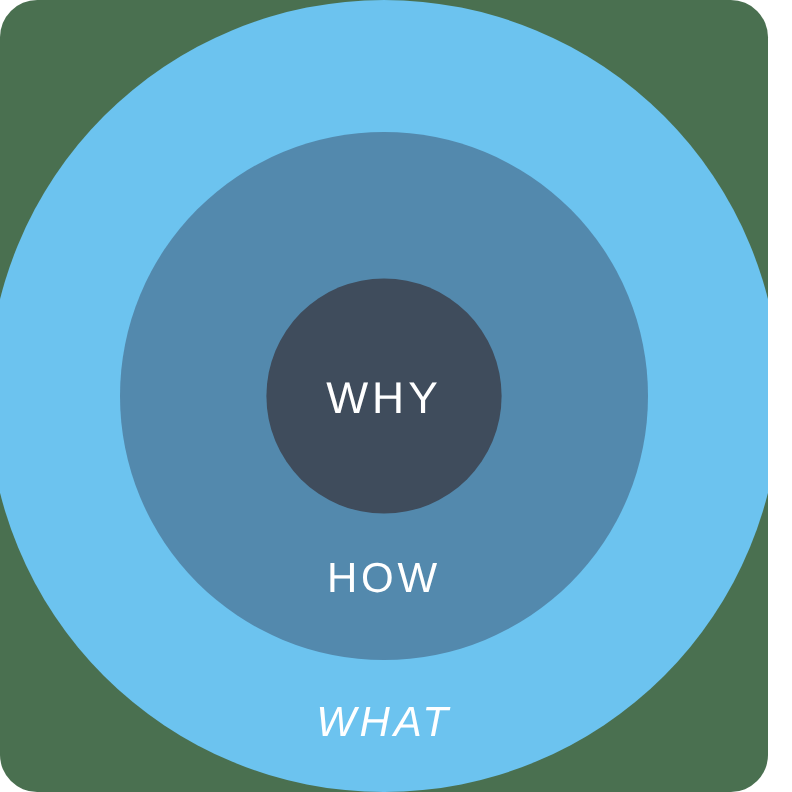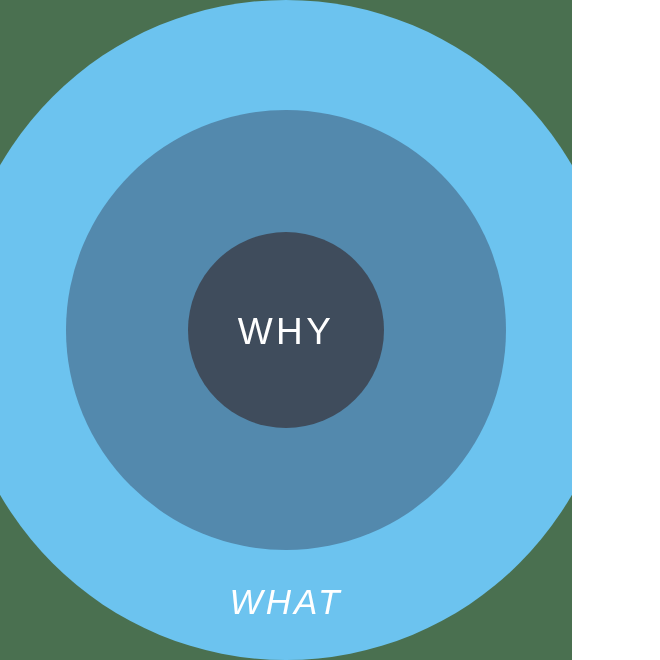--- a/index.html
+++ b/index.html
@@ -7,23 +7,24 @@
     padding: 0;
   }
   body {
     width: 660px;
     height: 660px;
     overflow: hidden;
     font-family: "Liberation Sans", sans-serif;
   }
   #golden-circle-canvas {
     position: relative;
-    width: 572px;
+    width: 640px;
     height: 660px;
     overflow: hidden;
+    border-radius: 31px;
   }
   .ring {
     position: absolute;
     border-radius: 50%;
     left: 50%;
     top: 50%;
     transform: translate(-50%, -50%);
   }
   #ring-what {
     width: 660px;
@@ -69,16 +70,17 @@
 <div id="golden-circle-canvas" style="background: rgb(74, 112, 80);">
 
   <div class="ring" id="ring-what" style="background: rgb(108, 195, 239);"></div>
 
   <div class="ring" id="ring-how" style="background: rgb(83, 137, 173);"></div>
 
   <div class="ring" id="ring-why" style="background: rgb(63, 76, 92);"></div>
 
   <div class="ring-label" id="label-why" style="color: rgb(255, 255, 255);">WHY</div>
 
+  <div class="ring-label" id="label-how" style="color: rgb(255, 255, 255);">HOW</div>
 
   <div class="ring-label" id="label-what" style="color: rgb(255, 255, 255);">WHAT</div>
 
 </div>
 
 </body></html>

